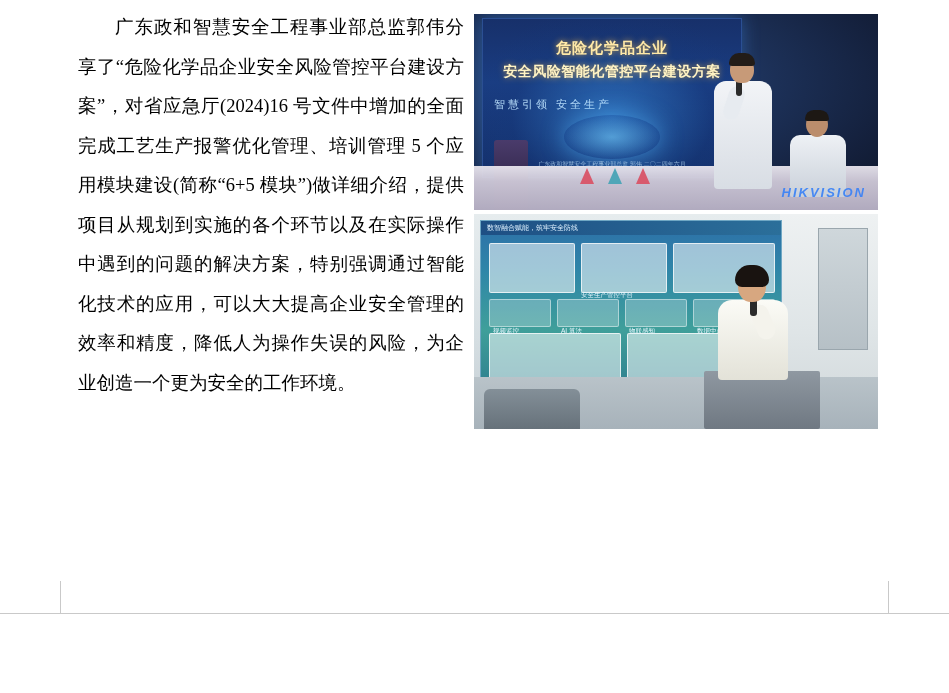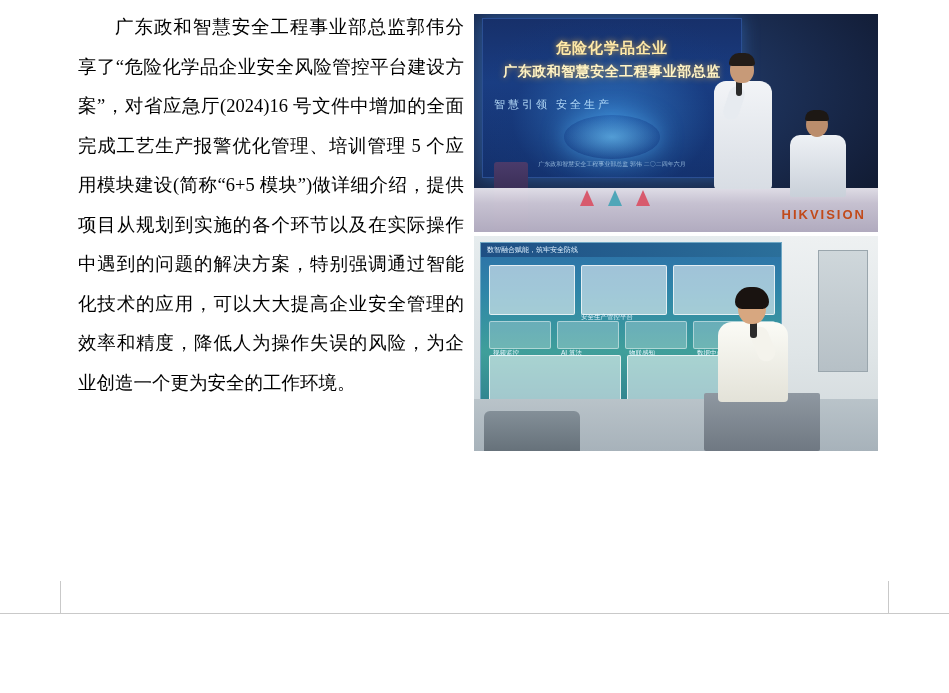--- a/index.html
+++ b/index.html
@@ -49,21 +49,21 @@
   }
 
   .photo {
     width: 404px;
     display: block;
     position: relative;
     overflow: hidden;
   }
   .photo + .photo { margin-top: 4px; }
 
-  .photo-top { height: 218px; }
+  .photo-top { height: 196px; }
   .photo-bottom { height: 215px; }
 
   
   .p1-bg {
     position: absolute;
     inset: 0;
     background:
       radial-gradient(ellipse at 30% 35%, #2c4f86 0%, #1c3057 45%, #14203c 75%, #0d1526 100%);
   }
   .p1-screen {
@@ -122,26 +122,27 @@
     text-align: center;
     color: #a9cbe8;
     font-size: 6px;
     line-height: 9px;
     font-family: "Liberation Sans", sans-serif;
     opacity: .85;
   }
   .p1-brand {
     position: absolute;
     right: 12px; bottom: 10px;
-    color: #c2410c;
+    color: #3b82f6;
     font-size: 13px;
     letter-spacing: 2px;
     font-family: "Liberation Sans", sans-serif;
     font-weight: bold;
     opacity: .92;
+    font-style: italic;
   }
   .p1-podium {
     position: absolute;
     left: 20px; bottom: 0;
     width: 34px; height: 70px;
     background: linear-gradient(180deg,#4a3b6b,#241c38);
     border-radius: 3px;
   }
   .p1-table {
     position: absolute;
@@ -359,21 +360,21 @@
 
   <div class="doc-body">
 
     <div class="img-float">
 
       <div class="photo photo-top">
         <div class="p1-bg"></div>
 
         <div class="p1-screen">
           <div class="p1-title1">危险化学品企业</div>
-          <div class="p1-title2">广东政和智慧安全工程事业部总监</div>
+          <div class="p1-title2">安全风险智能化管控平台建设方案</div>
           <div class="p1-sub">智慧引领 安全生产</div>
           <div class="p1-globe"></div>
           <div class="p1-foot">广东政和智慧安全工程事业部总监 郭伟
 二〇二四年六月</div>
         </div>
 
         <div class="p1-podium"></div>
         <div class="p1-table"></div>
         <div class="p1-cone a"></div>
         <div class="p1-cone b"></div>

